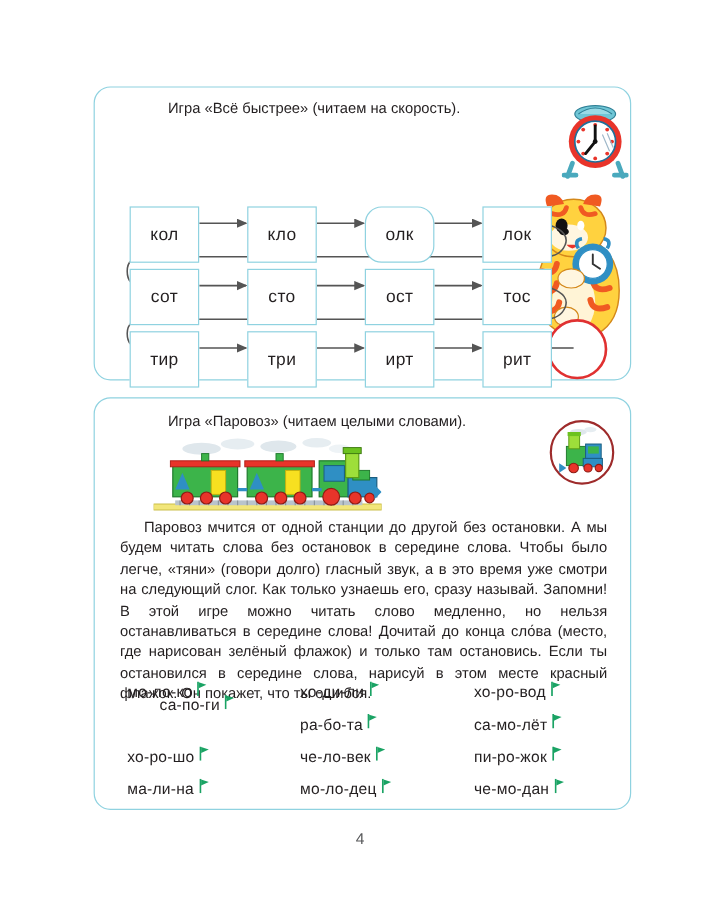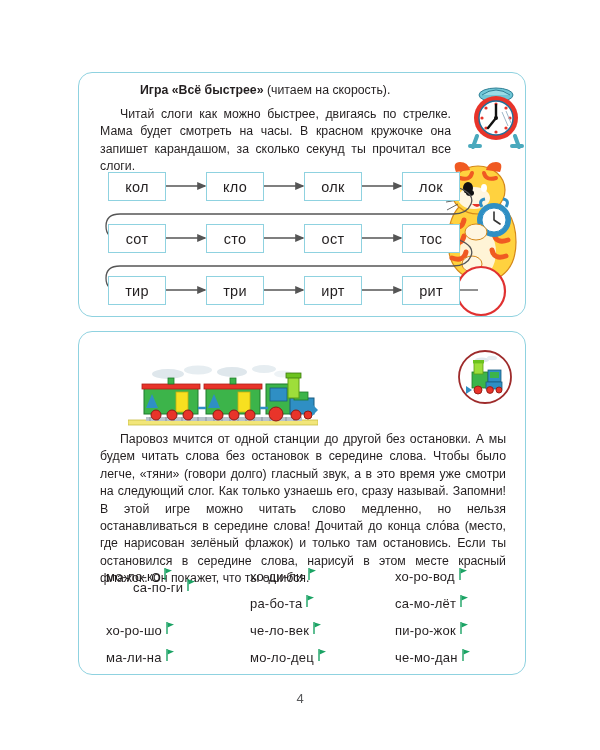--- a/index.html
+++ b/index.html
@@ -56,21 +56,21 @@
   }
 
   
   .game-title {
     position: absolute;
     font-size: 12.3px;
     color: #231f20;
     white-space: nowrap;
   }
   .game-title b {
-    font-weight: bold;
+    font-weight: normal;
     padding-left: 40px;
   }
   .game-title .plain {
     font-weight: normal;
   }
 
   .para {
     position: absolute;
     font-size: 12.3px;
     line-height: 17.4px;
@@ -90,21 +90,21 @@
     width: 448px;
     height: 150px;
   }
   .syl-row {
     position: absolute;
     height: 30px;
   }
   .syl-box {
     position: absolute;
     width: 58px;
-    height: 29px;
+    height: 47px;
     border: 1.3px solid #8fd2e0;
     box-sizing: border-box;
     background: #fff;
     font-size: 14.5px;
     color: #231f20;
     display: flex;
     align-items: center;
     justify-content: center;
     letter-spacing: 0.3px;
   }
@@ -158,21 +158,20 @@
 
 <div class="page">
 
 
   <div class="panel panel-one"></div>
 
   <div class="game-title" style="left:100px; top:83px;">
     <b>Игра «Всё быстрее»</b><span> </span><span class="plain">(читаем на скорость).</span>
   </div>
 
-  <div class="para" style="left:100px; top:106px; width:351px;">Читай слоги как можно быстрее, двигаясь по стрелке. Мама будет смотреть на часы. В красном кружочке она запишет карандашом, за сколько секунд ты прочитал все слоги.</div>
 
   <div class="illus clock-illus">
     <svg width="56" height="66" viewBox="0 0 56 66">
 
       <ellipse cx="28" cy="11" rx="17" ry="7" fill="#6fc6d6" stroke="#2f7f95" stroke-width="1"></ellipse>
       <path d="M14 11 q14 -10 28 0" fill="#9adbe6" stroke="#2f7f95" stroke-width="1"></path>
 
       <path d="M9 52 l-4 11 M47 52 l4 11" stroke="#4aa9bd" stroke-width="4" stroke-linecap="round" fill="none"></path>
       <path d="M2 62 h10 M44 62 h10" stroke="#4aa9bd" stroke-width="4" stroke-linecap="round"></path>
 
@@ -260,41 +259,44 @@
       <path d="M381 28 q16 6 12 16 q-4 10 -18 10 L42 54 q-14 0 -14 12 q0 12 12 12" fill="none" stroke="#555" stroke-width="1.3" marker-end="url(#arrow)"></path>
 
       <path d="M381 80 q16 6 12 16 q-4 10 -18 10 L42 106 q-14 0 -14 12 q0 12 12 12" fill="none" stroke="#555" stroke-width="1.3" marker-end="url(#arrow)"></path>
 
       <line x1="381" y1="130" x2="400" y2="130" stroke="#555" stroke-width="1.3"></line>
     </svg>
 
     <div class="syl-row" style="top:12px; left:0;">
       <div class="syl-box" style="left:30px;">кол</div>
       <div class="syl-box" style="left:128px;">кло</div>
-      <div class="syl-box" style="left:226px;">олк</div>
+      <div class="syl-box" style="left:226px;border-radius:14px;">олк</div>
       <div class="syl-box" style="left:324px;">лок</div>
     </div>
 
     <div class="syl-row" style="top:64px; left:0;">
       <div class="syl-box" style="left:30px;">сот</div>
       <div class="syl-box" style="left:128px;">сто</div>
       <div class="syl-box" style="left:226px;">ост</div>
       <div class="syl-box" style="left:324px;">тос</div>
     </div>
 
     <div class="syl-row" style="top:116px; left:0;">
       <div class="syl-box" style="left:30px;">тир</div>
       <div class="syl-box" style="left:128px;">три</div>
       <div class="syl-box" style="left:226px;">ирт</div>
       <div class="syl-box" style="left:324px;">рит</div>
     </div>
   </div>
 
   <div class="panel panel-two"></div>
 
+  <div class="game-title" style="left:100px; top:344px;">
+    <b>Игра «Паровоз»</b><span> </span><span class="plain">(читаем целыми словами).</span>
+  </div>
 
   <div class="illus train-illus">
     <svg width="190" height="66" viewBox="0 0 190 66">
 
       <ellipse cx="40" cy="12" rx="16" ry="5" fill="#dfe7ec"></ellipse>
       <ellipse cx="70" cy="8" rx="14" ry="4.5" fill="#e6edf1"></ellipse>
       <ellipse cx="104" cy="10" rx="15" ry="5" fill="#dfe7ec"></ellipse>
       <ellipse cx="136" cy="7" rx="12" ry="4" fill="#e6edf1"></ellipse>
       <ellipse cx="155" cy="12" rx="9" ry="3.5" fill="#eef3f6"></ellipse>
 

